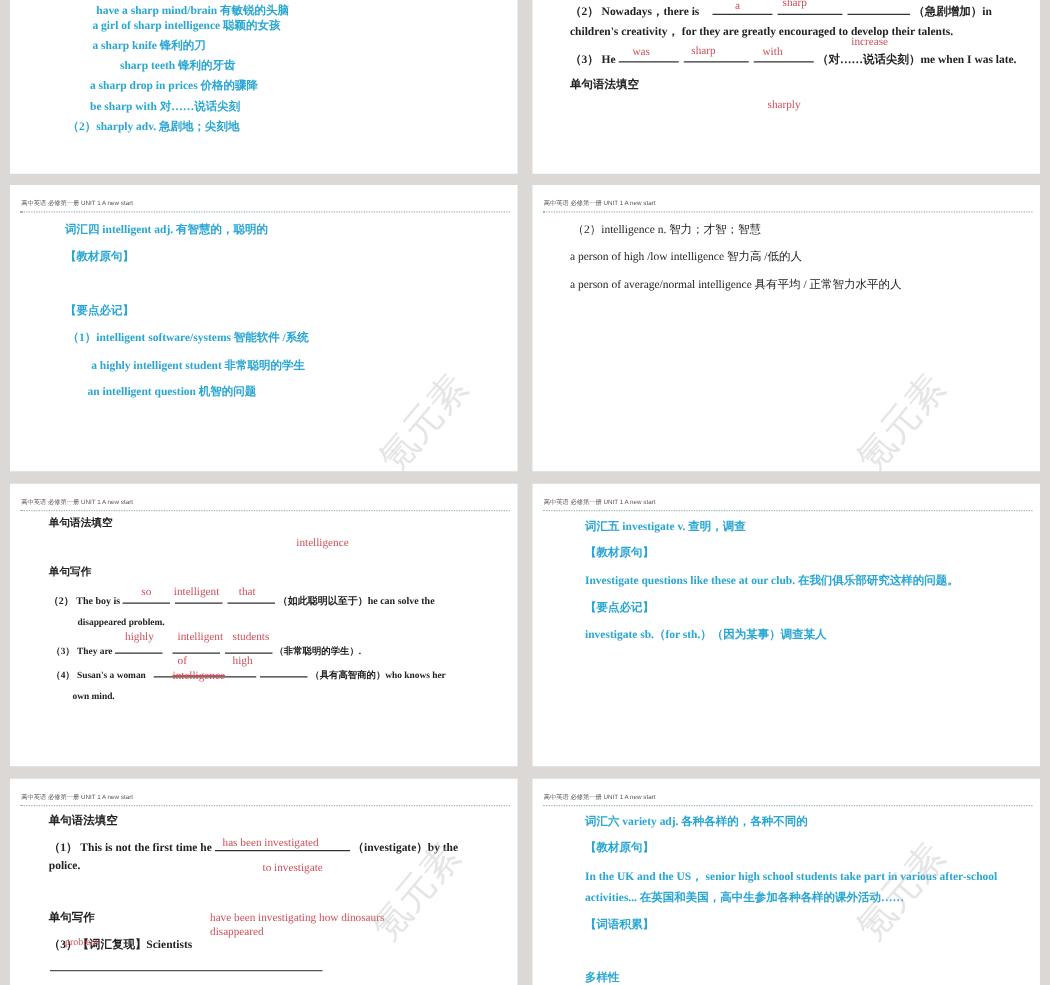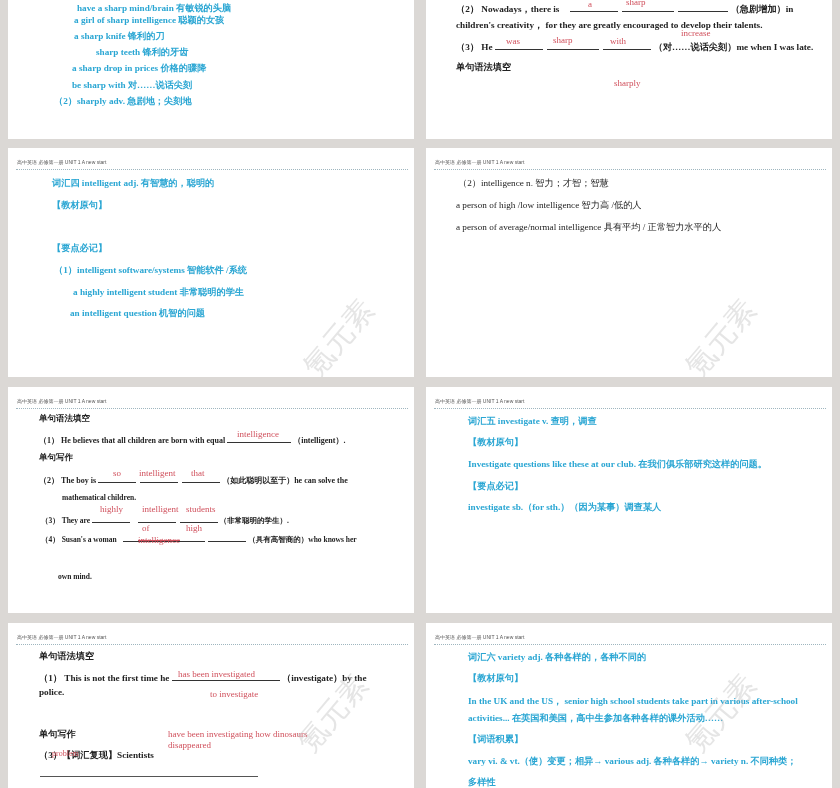--- a/index.html
+++ b/index.html
@@ -73,58 +73,53 @@
   <div class="ln black normal" style="left:32px;top:29px;">（2）intelligence n. 智力；才智；智慧</div>
   <div class="ln black normal" style="left:30px;top:51px;">a person of high /low intelligence 智力高 /低的人</div>
   <div class="ln black normal" style="left:30px;top:73px;">a person of average/normal intelligence 具有平均 / 正常智力水平的人</div>
   <div class="wm" style="left:250px;top:170px;">氪元素</div>
 </div>
 
 <div class="page" style="left:8px;top:387px;width:406px;height:226px;">
   <div class="hdr">高中英语 必修第一册 UNIT 1 A new start</div>
   <div class="hdr-line"></div>
   <div class="ln black" style="left:31px;top:26px;font-size:8.5px;">单句语法填空</div>
-  <div class="ln black" style="left:31px;top:46px;font-size:8px;">
-    <span>（1） He believes that all children  are born  with  equal</span>
-    <span class="blank" style="width:64px;"></span>
-    <span>（intelligent）.</span>
-  </div>
   <div class="ans" style="left:229px;top:42px;">intelligence</div>
   <div class="ln black" style="left:31px;top:65px;font-size:8.5px;">单句写作</div>
   <div class="ln black" style="left:31px;top:86px;font-size:8px;">
     <span>（2） The boy is</span>
     <span class="blank" style="width:38px;"></span>
     <span class="blank" style="width:38px;margin-left:2px;"></span>
     <span class="blank" style="width:38px;margin-left:2px;"></span>
     <span>（如此聪明以至于）he can solve the</span>
   </div>
   <div class="ans" style="left:105px;top:81px;">so</div>
   <div class="ans" style="left:131px;top:81px;">intelligent</div>
   <div class="ans" style="left:183px;top:81px;">that</div>
-  <div class="ln black" style="left:54px;top:106px;font-size:7.5px;">mathematical  children.</div>
+  <div class="ln black" style="left:54px;top:106px;font-size:7.5px;">disappeared  problem.</div>
   <div class="ln black" style="left:33px;top:126px;font-size:7.5px;">
     <span>（3） They are</span>
     <span class="blank" style="width:38px;"></span>
     <span class="blank" style="width:38px;margin-left:6px;"></span>
     <span class="blank" style="width:38px;margin-left:2px;"></span>
     <span>（非常聪明的学生）.</span>
   </div>
   <div class="ans" style="left:92px;top:117px;">highly</div>
   <div class="ans" style="left:134px;top:117px;">intelligent</div>
   <div class="ans" style="left:178px;top:117px;">students</div>
   <div class="ln black" style="left:33px;top:145px;font-size:7.5px;">
     <span>（4） Susan's a woman</span>
     <span class="blank" style="width:82px;margin-left:4px;"></span>
     <span class="blank" style="width:38px;margin-left:2px;"></span>
     <span>（具有高智商的）who knows her</span>
   </div>
   <div class="ans" style="left:134px;top:136px;">of</div>
   <div class="ans" style="left:178px;top:136px;">high</div>
   <div class="ans" style="left:130px;top:148px;text-decoration:line-through;">intelligence</div>
-  <div class="ln black" style="left:50px;top:165px;font-size:7.5px;margin-top:20px;">own mind.</div>
+  <div class="ln black" style="left:50px;top:165px;font-size:7.5px;">own mind.</div>
 </div>
 
 <div class="page" style="left:426px;top:387px;width:406px;height:226px;">
   <div class="hdr">高中英语 必修第一册 UNIT 1 A new start</div>
   <div class="hdr-line"></div>
   <div class="ln blue" style="left:30px;top:28px;">词汇五 investigate v. 查明，调查</div>
   <div class="ln blue" style="left:30px;top:49px;">【教材原句】</div>
   <div class="ln blue" style="left:30px;top:71px;">Investigate questions like  these at our club. 在我们俱乐部研究这样的问题。</div>
   <div class="ln blue" style="left:30px;top:93px;">【要点必记】</div>
   <div class="ln blue" style="left:30px;top:114px;">investigate sb.（for sth.）（因为某事）调查某人</div>
@@ -152,16 +147,15 @@
 </div>
 
 <div class="page" style="left:426px;top:623px;width:406px;height:180px;">
   <div class="hdr">高中英语 必修第一册 UNIT 1 A new start</div>
   <div class="hdr-line"></div>
   <div class="ln blue" style="left:30px;top:28px;">词汇六 variety adj. 各种各样的，各种不同的</div>
   <div class="ln blue" style="left:30px;top:49px;">【教材原句】</div>
   <div class="ln blue" style="left:30px;top:72px;">In the UK and the US， senior high school students take part in various after-school</div>
   <div class="ln blue" style="left:30px;top:89px;">activities... 在英国和美国，高中生参加各种各样的课外活动……</div>
   <div class="ln blue" style="left:30px;top:110px;">【词语积累】</div>
-  <div class="ln blue" style="left:30px;top:132px;">vary vi. &amp; vt.（使）变更；相异→ various adj. 各种各样的→ variety n. 不同种类；</div>
   <div class="ln blue" style="left:30px;top:153px;">多样性</div>
   <div class="wm" style="left:250px;top:70px;">氪元素</div>
 </div>
 
 </body></html>

